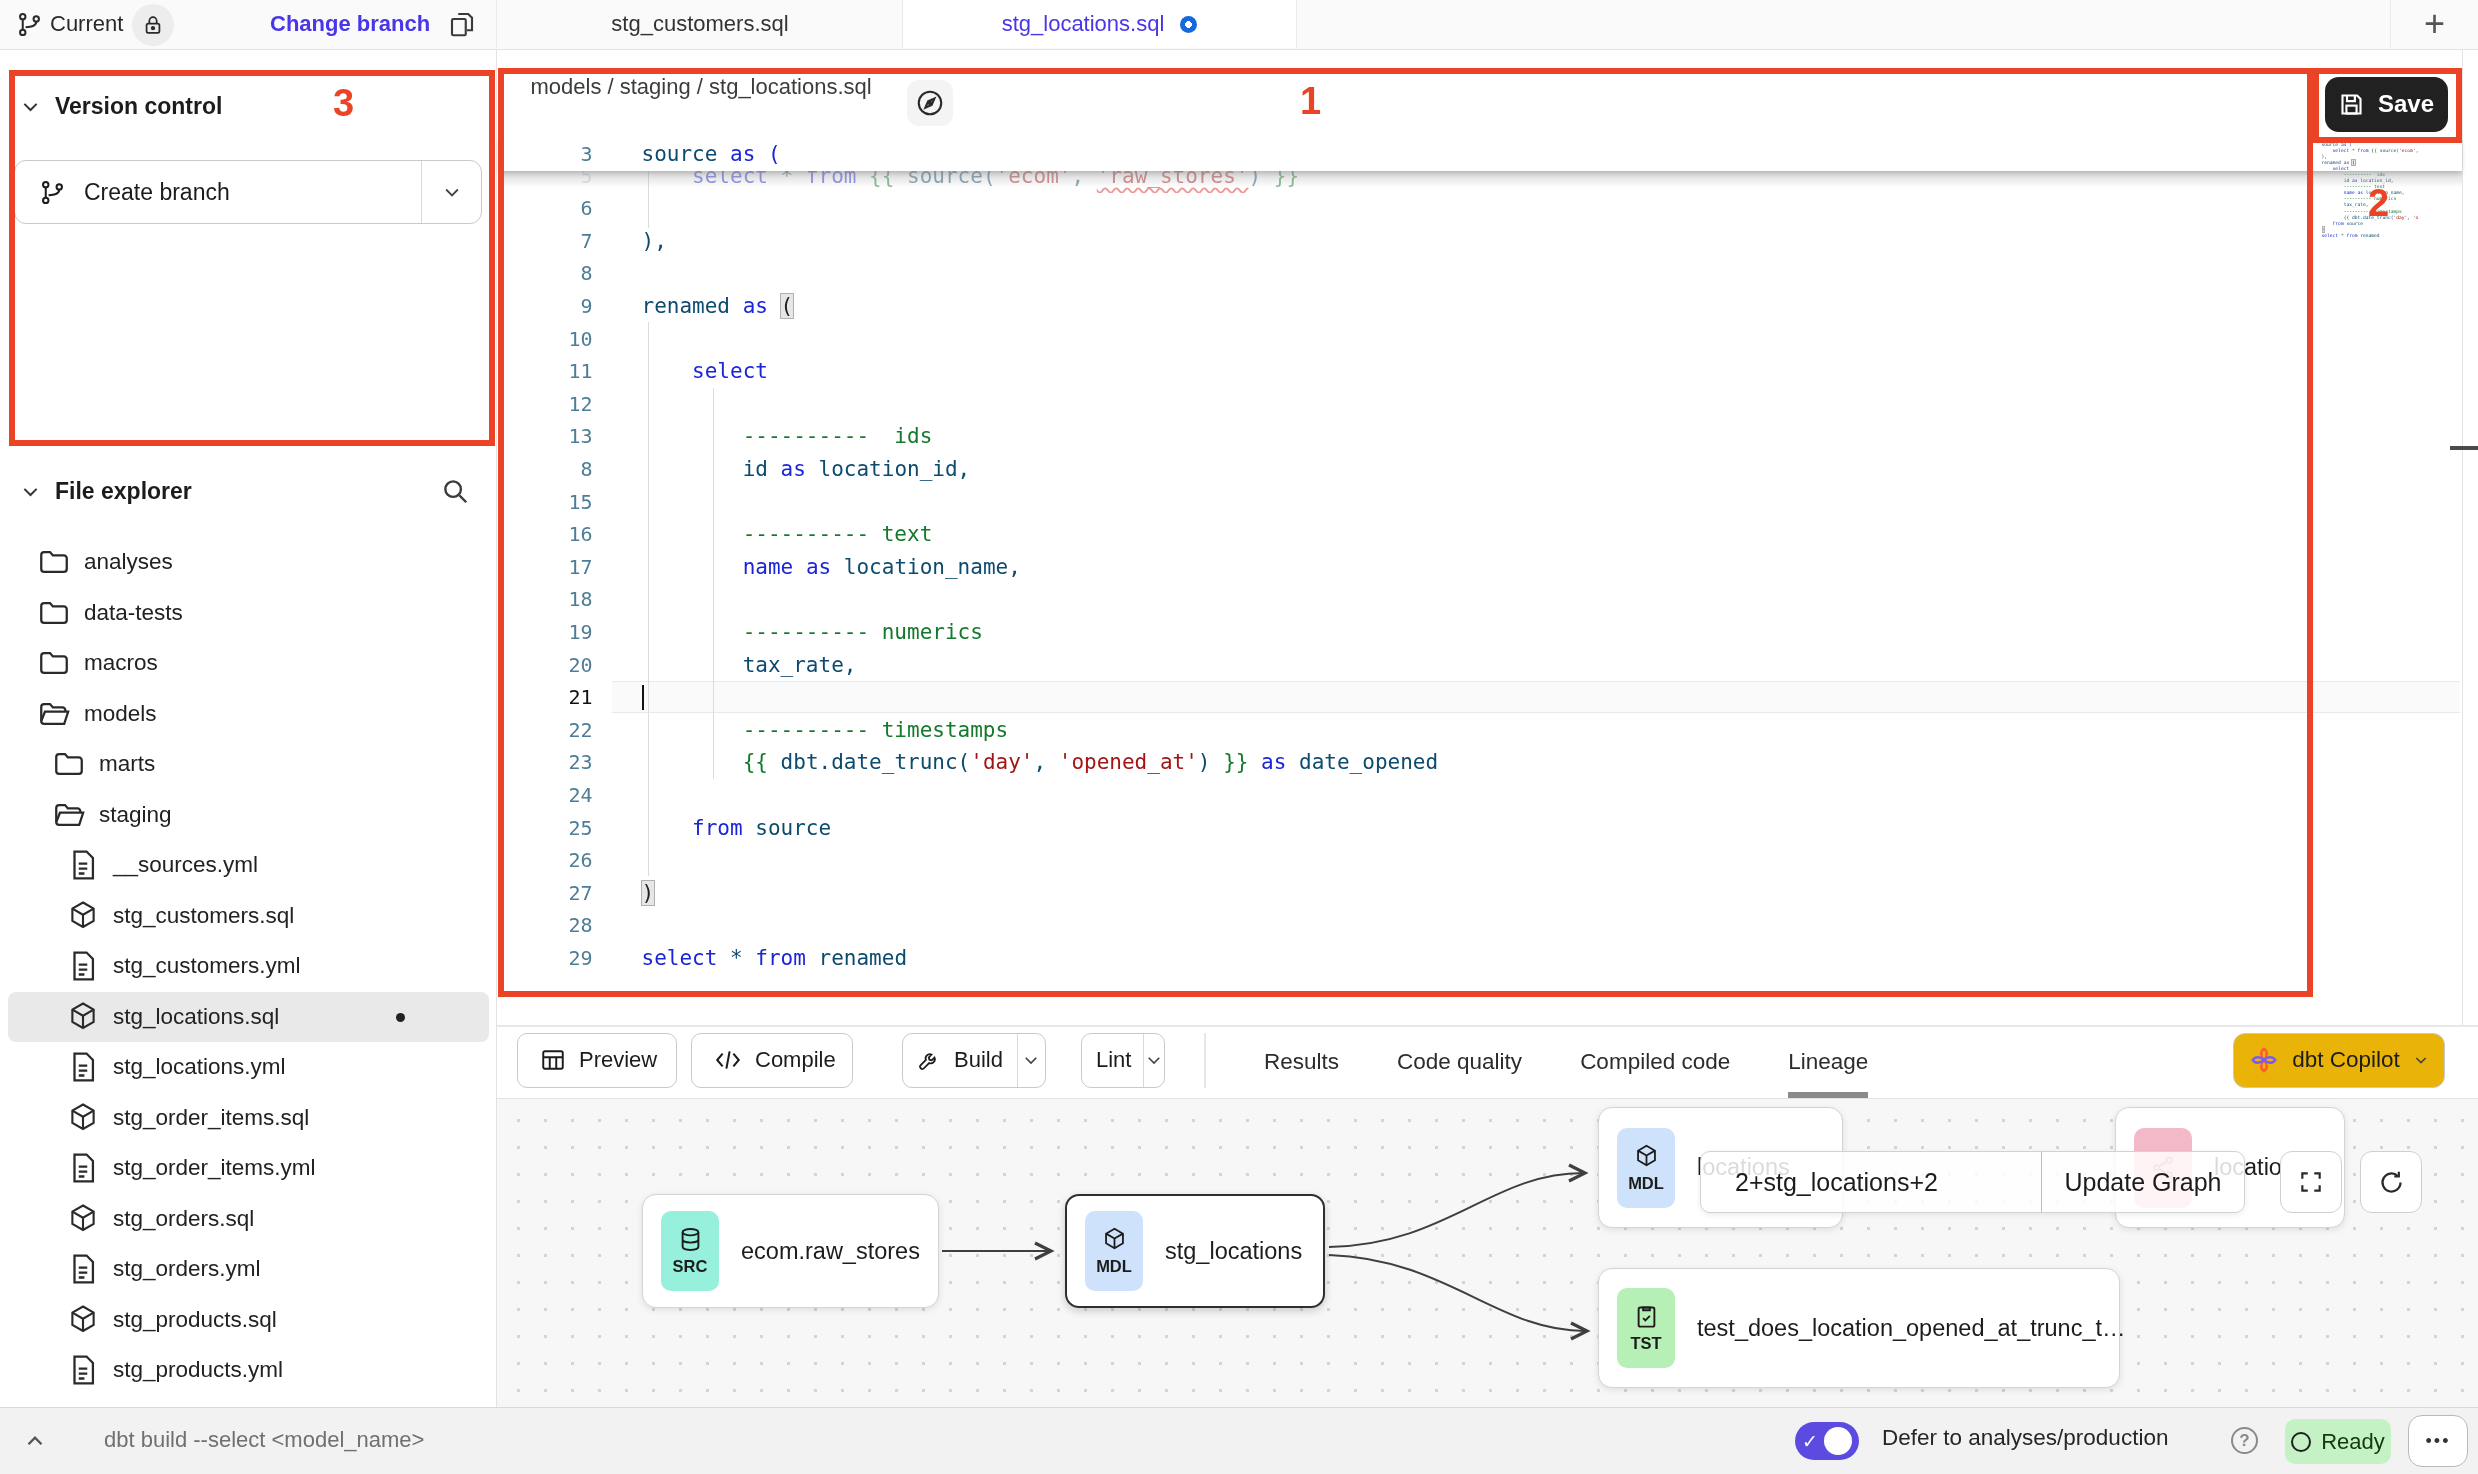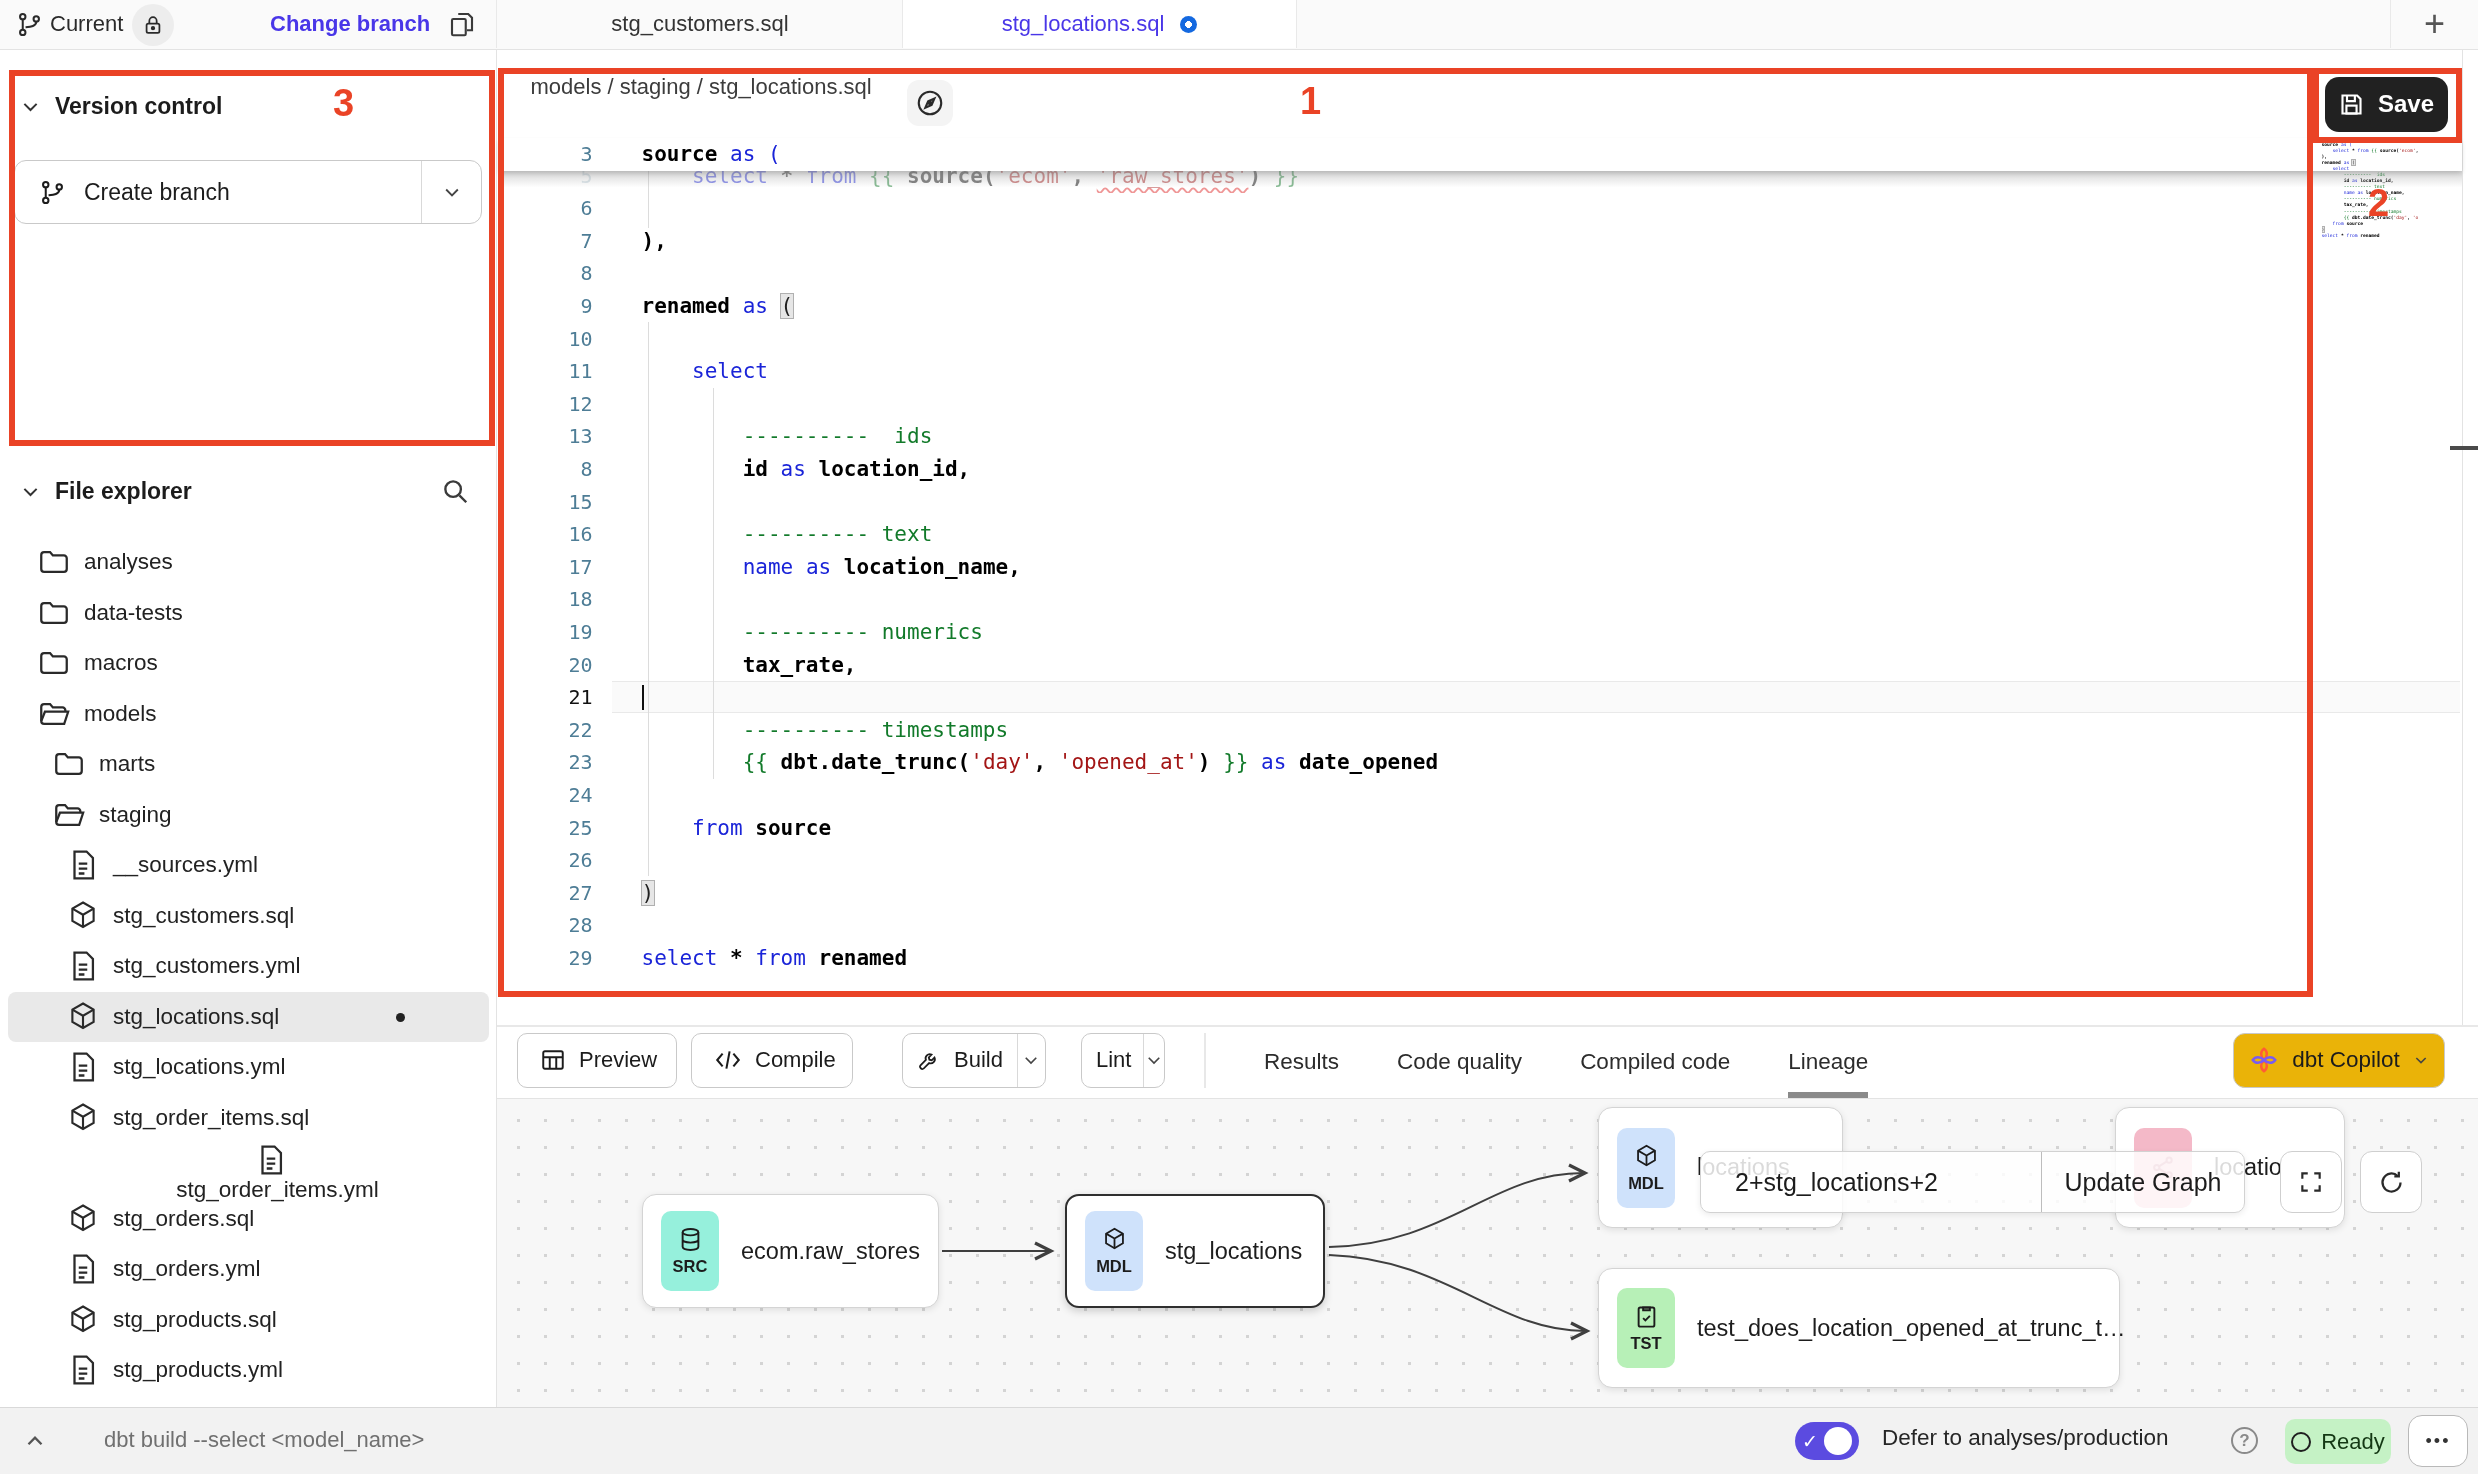--- a/index.html
+++ b/index.html
@@ -40,21 +40,21 @@
   
   #editor { left:498.5px; top:51.5px; width:1963.5px; height:973.5px; background:#fff; }
   #breadcrumb { left:32px; top:22px; font-size:22px; color:#3c3c3c; }
   #compass-box { left:408px; top:28px; width:46px; height:46px; background:#f4f4f4; border-radius:12px; display:flex; align-items:center; justify-content:center; }
   #save-btn { left:1826px; top:25px; width:123px; height:55px; background:#212121; border-radius:14px; color:#fff; font-size:24px; font-weight:600; display:flex; align-items:center; justify-content:center; gap:13px; }
   .code-row { display:flex; height:32.6px; align-items:center; position:relative; z-index:2; }
   .ln { width:113px; padding-right:19px; text-align:right; font-family:"DejaVu Sans Mono", monospace; font-size:20px; color:#4e7d96; flex:none; }
   .ln.act { color:#111; }
   .ln.faint { opacity:.4; }
   .ct { margin-left:30px; font-family:"DejaVu Sans Mono", monospace; font-size:21px; white-space:pre; }
-  .s-p { color:#000000;font-weight:bold; } .s-k { color:#1a24d8; } .s-c { color:#127a2a; }
+  .s-p { color:#0c4a6e; } .s-k { color:#1a24d8; } .s-c { color:#127a2a; }
   .s-s { color:#a31515; } .s-j { color:#127a2a; }
   .s-e { color:#a31515; text-decoration:underline wavy #e03030 1.5px; text-underline-offset:4px; }
   .s-b { color:#1f1f1f; background:#e6e6e6; outline:1.5px solid #b0b0b0; }
   #sticky-row { left:0; top:86.5px; width:1963px; height:33px; background:#fff; box-shadow:0 3px 5px -1px rgba(0,0,0,.22); z-index:3; }
   #clipped-row { left:0; top:119.5px; width:1963px; height:22px; overflow:hidden; }
   #clipped-row .code-row { margin-top:-11px; opacity:.5; }
   #clip-fade { left:0; top:119.5px; width:1963px; height:22px; background:linear-gradient(rgba(150,150,150,.4), rgba(255,255,255,0) 75%); z-index:4; }
   #code-lines { left:0; top:140.5px; width:1963px; }
   .guide { position:absolute; width:1.5px; background:#dcdcdc; z-index:1; }
   #active-line { left:113px; top:629px; width:1848px; height:32.6px; background:#fafafa; border-top:1.5px solid #e9e9e9; border-bottom:1.5px solid #e9e9e9; z-index:0; }
@@ -285,21 +285,21 @@
       </div>
       <div class="fe-row" style="padding-left: 58px;">
         <span class="ic">
           <svg viewBox="0 0 24 24" fill="none" stroke="#2a2a2a" stroke-width="1.5">
             <path d="M12 2.5l7.5 4.3v8.6L12 19.7l-7.5-4.3V6.8z"></path>
             <path d="M12 11.1L4.5 6.8M12 11.1l7.5-4.3M12 11.1v8.6"></path>
           </svg>
         </span>
         <span>stg_order_items.sql</span>
       </div>
-      <div class="fe-row" style="padding-left: 58px; flex-direction: column;">
+      <div class="fe-row" style="padding-left: 58px;">
         <span class="ic">
           <svg viewBox="0 0 24 24" fill="none" stroke="#2a2a2a" stroke-width="1.6">
             <path d="M6 2.5h8.5L19 7v14.5H6z"></path>
             <path d="M9 11h6M9 14.5h6M9 18h4"></path>
           </svg>
         </span>
         <span>stg_order_items.yml</span>
       </div>
       <div class="fe-row" style="padding-left: 58px;">
         <span class="ic">

